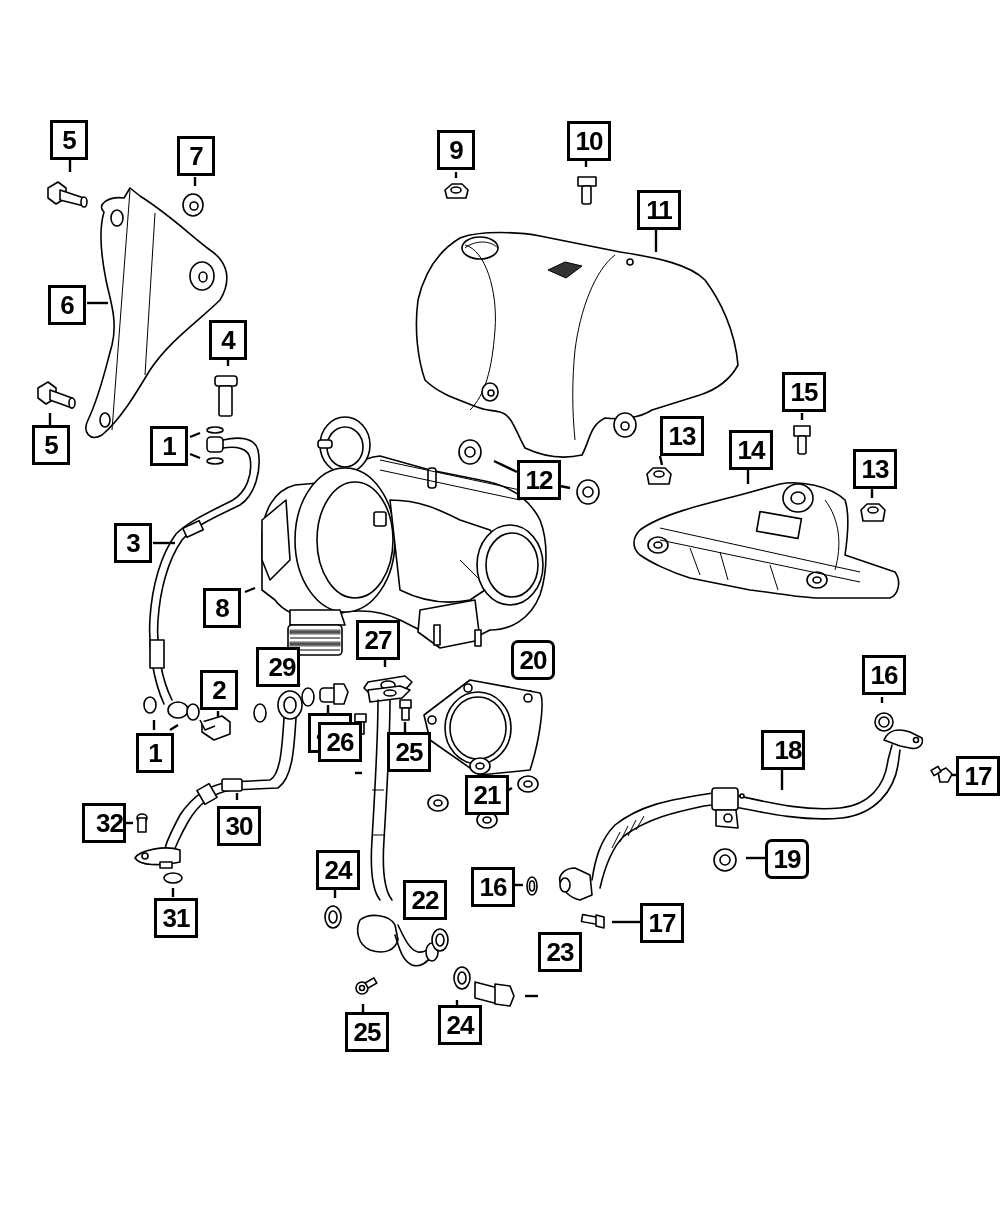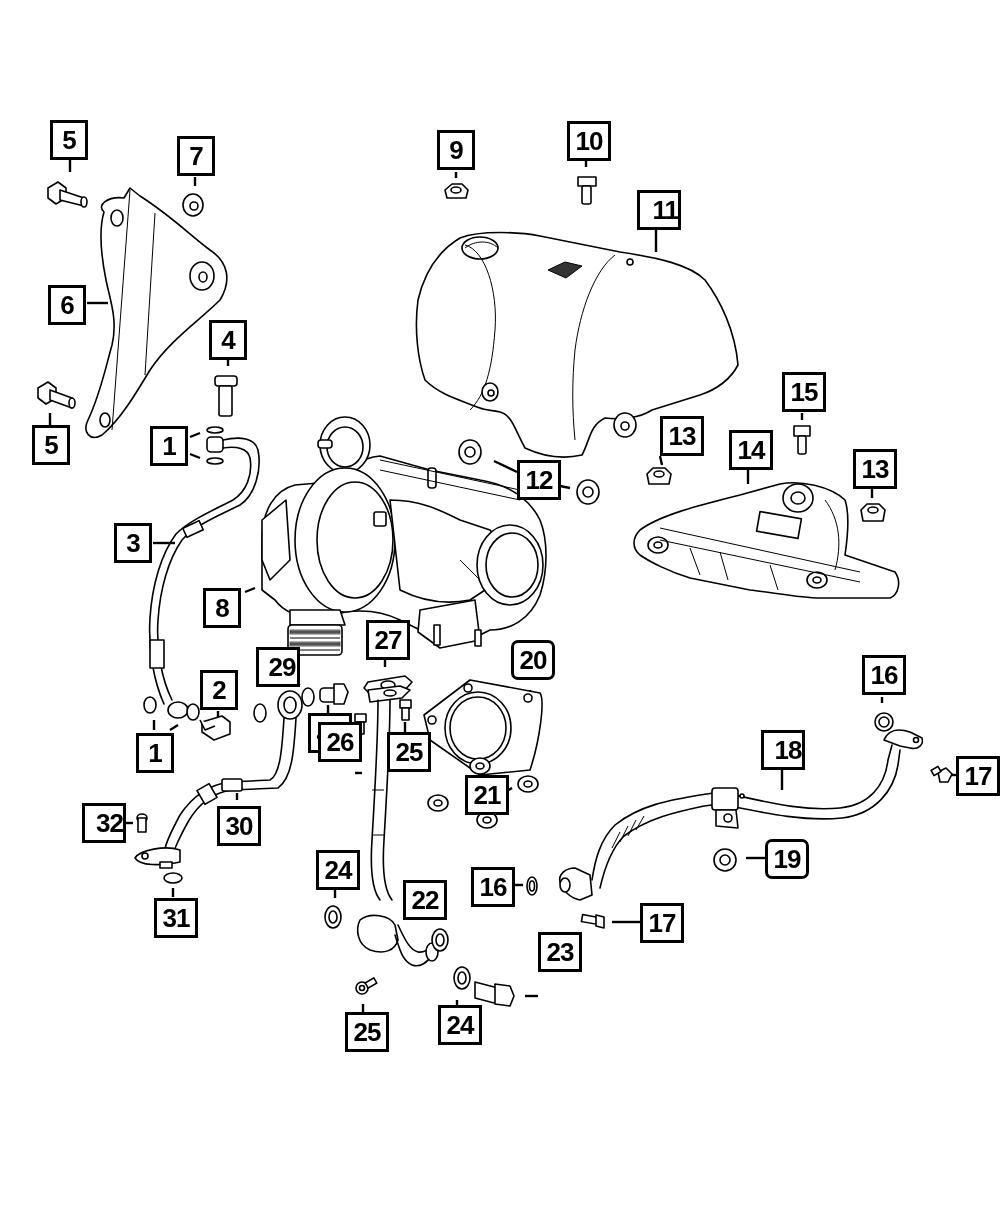--- a/index.html
+++ b/index.html
@@ -368,28 +368,28 @@
 <div class="callout one" style="left:209px;top:320px;">4</div>
 <div class="callout one" style="left:32px;top:425px;">5</div>
 <div class="callout one" style="left:150px;top:426px;">1</div>
 <div class="callout one" style="left:114px;top:523px;">3</div>
 <div class="callout one" style="left:203px;top:588px;">8</div>
 <div class="callout one" style="left:200px;top:670px;">2</div>
 <div class="callout one" style="left:136px;top:733px;">1</div>
 
 <div class="callout one" style="left:437px;top:130px;">9</div>
 <div class="callout two" style="left:567px;top:121px;">10</div>
-<div class="callout two" style="left:637px;top:190px;text-align:right;">11</div>
+<div class="callout two" style="left:637px;top:190px;">11</div>
 <div class="callout two" style="left:517px;top:460px;">12</div>
 <div class="callout two" style="left:660px;top:416px;">13</div>
 <div class="callout two" style="left:729px;top:430px;">14</div>
 <div class="callout two" style="left:782px;top:372px;">15</div>
 <div class="callout two" style="left:853px;top:449px;">13</div>
 
-<div class="callout two" style="left:366px;top:620px;">27</div>
+<div class="callout two" style="left:356px;top:620px;">27</div>
 <div class="callout two" style="left:256px;top:647px;padding-left:8px;">29</div>
 <div class="callout two" style="left:511px;top:640px;border-radius:7px;">20</div>
 <div class="callout two" style="left:308px;top:713px;">43</div>
 <div class="callout two" style="left:387px;top:732px;">25</div>
 <div class="callout two" style="left:318px;top:722px;">26</div>
 <div class="callout two" style="left:465px;top:775px;">21</div>
 <div class="callout two" style="left:862px;top:655px;">16</div>
 <div class="callout two" style="left:761px;top:730px;padding-left:10px;">18</div>
 <div class="callout two" style="left:956px;top:756px;">17</div>
 

